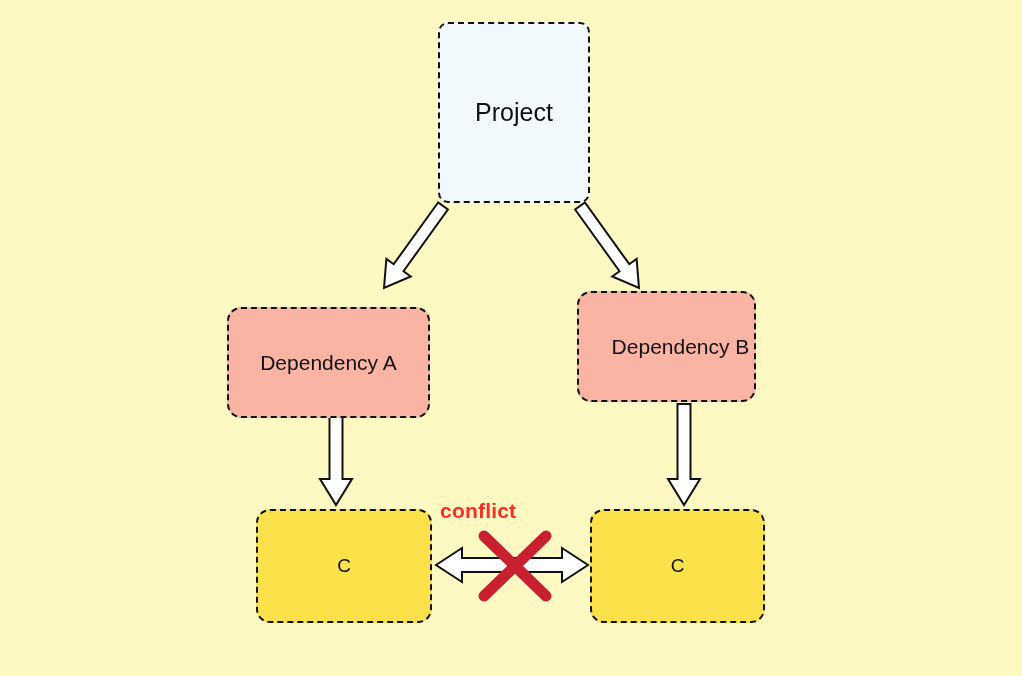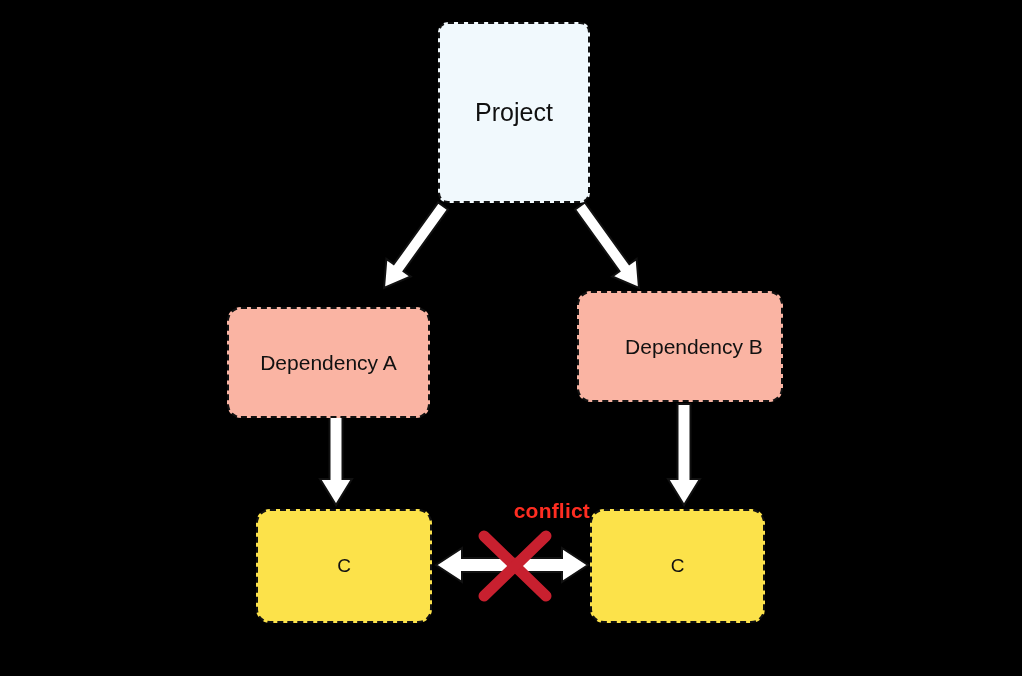--- a/index.html
+++ b/index.html
@@ -5,21 +5,21 @@
   html, body {
     margin: 0;
     padding: 0;
     background: #ffffff;
     font-family: "Liberation Sans", sans-serif;
   }
   .canvas {
     position: relative;
     width: 1022px;
     height: 676px;
-    background: #000000;
+    background: #fef9c3;
     overflow: hidden;
   }
   .arrow-layer {
     position: absolute;
     left: 0; top: 0;
     width: 1022px;
     height: 676px;
   }
   .node {
     position: absolute;
@@ -38,35 +38,35 @@
     border-radius: 10px;
     font-size: 25px;
   }
   .node-dep {
     top: 291px;
     width: 203px; height: 111px;
     border-radius: 14px;
     font-size: 21px;
   }
   .node-dep-a { left: 227px; margin-top: 16px; }
-  .node-dep-b { left: 577px; width: 206px; padding-left: 28px; }
+  .node-dep-b { left: 577px; width: 179px; padding-left: 28px; }
   .node-c {
     top: 509px;
     width: 176px; height: 114px;
     border-radius: 14px;
     font-size: 19px;
     line-height: 1.55;
   }
   .node-c1 { left: 256px; }
   .node-c2 { left: 590px; width: 175px; }
   .conflict-label {
     position: absolute;
     left: 440px; top: 499px;
     width: 150px;
-    text-align: right;
+    text-align: left;
     font-size: 21px;
     font-weight: bold;
     letter-spacing: 0.2px;
   }
   .block-arrow {
     fill: #ffffff;
     stroke: #111111;
     stroke-width: 2;
     stroke-linejoin: miter;
   }

